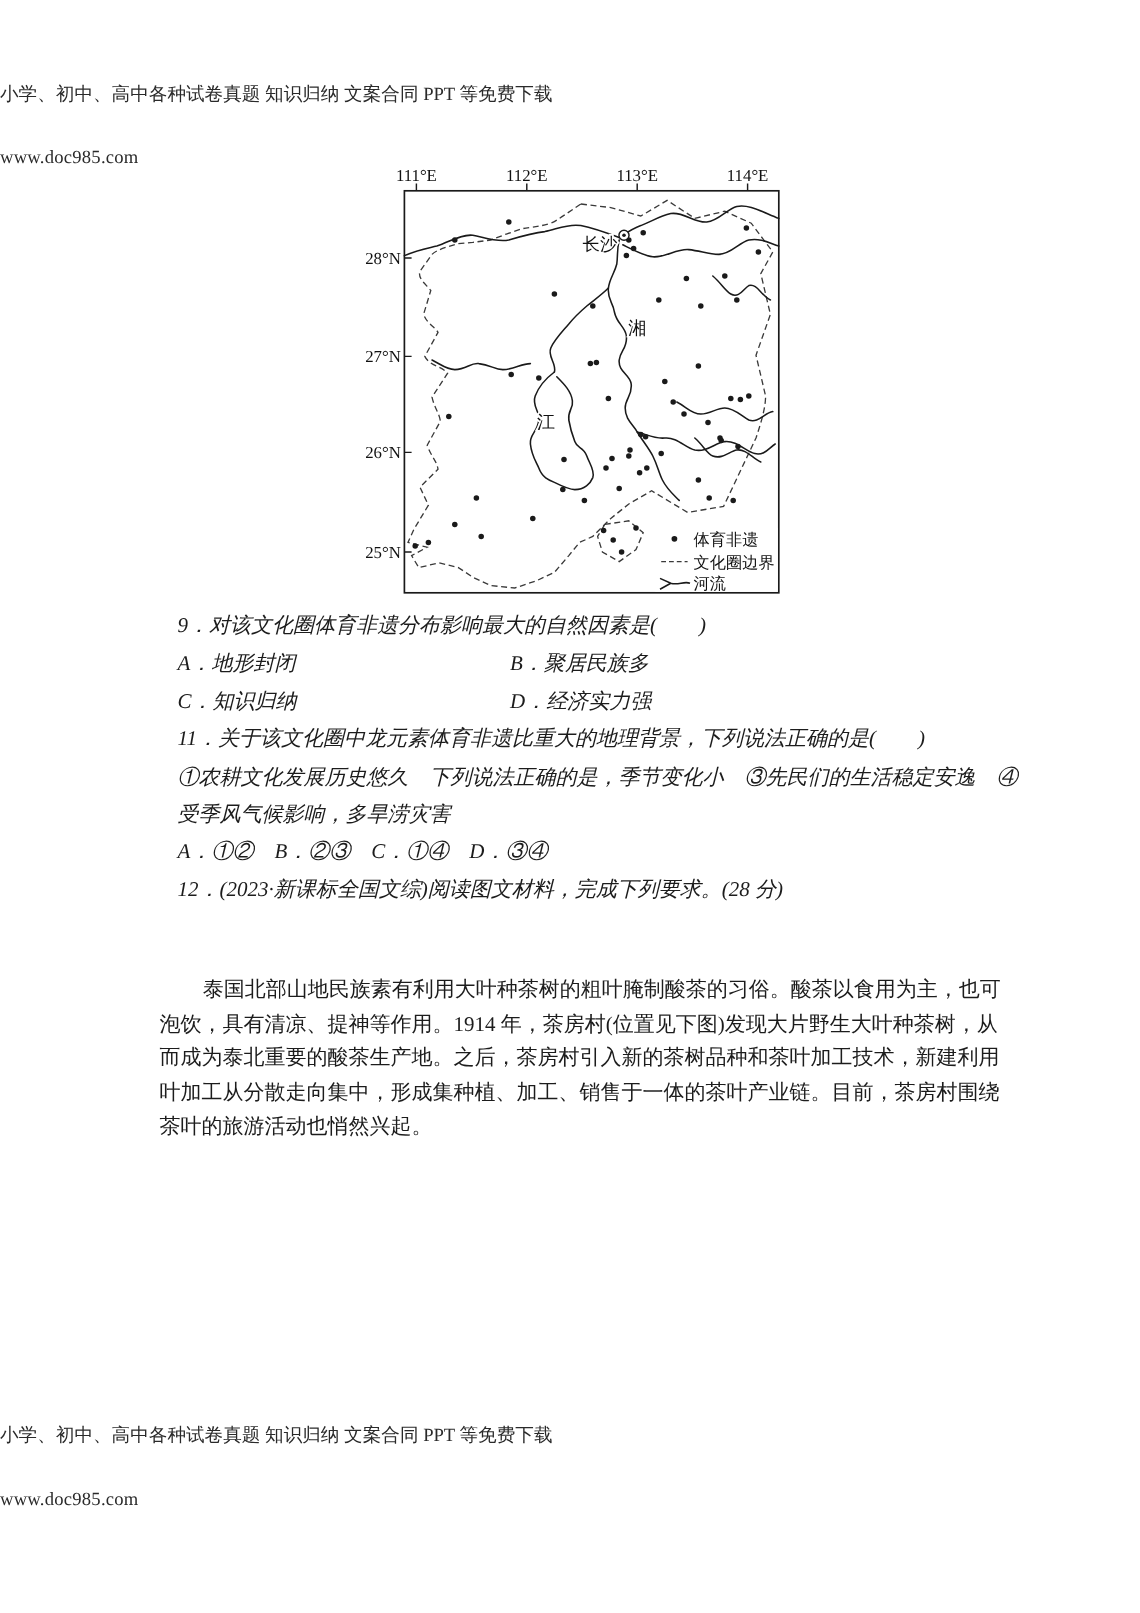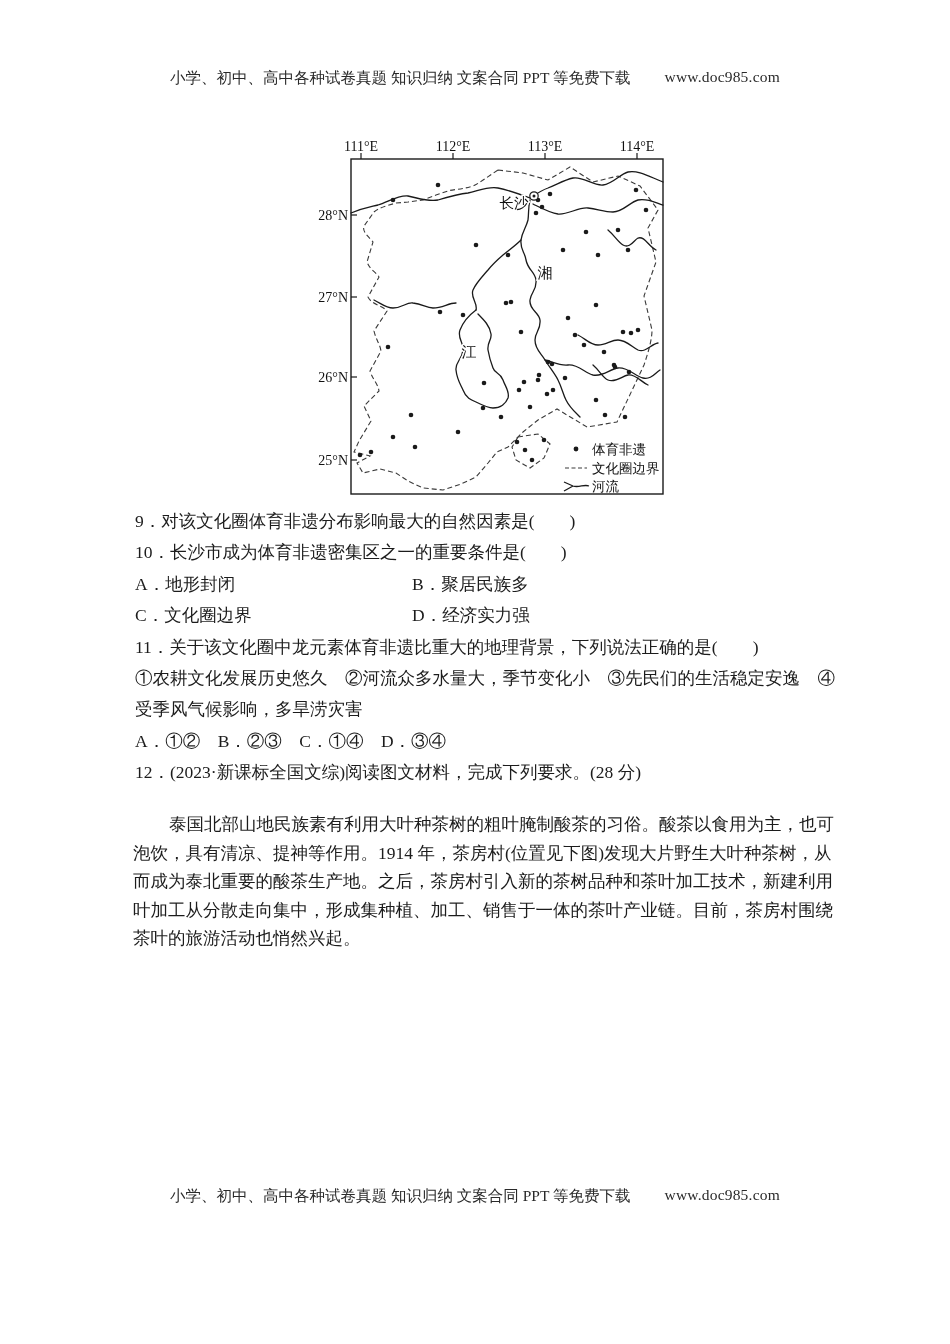--- a/index.html
+++ b/index.html
@@ -1,28 +1,28 @@
 <!DOCTYPE html>
 <html><head>
 <meta charset="utf-8">
 <style>
   * { margin:0; padding:0; box-sizing:border-box; }
   html,body { width:950px; height:1344px; background:#ffffff; position:relative;
               font-family:"Liberation Serif","DejaVu Serif",serif; color:#1c1c1c; }
   .pageline { position:absolute; left:0; width:950px; display:flex; justify-content:center;
-              gap:34px; font-size:15.5px; color:#2a2a2a; white-space:nowrap; }
+              gap:34px; font-size:15.5px; color:#2a2a2a; white-space:nowrap;flex-direction:column; }
   .pageline .url { letter-spacing:0.2px; }
 
   
-  .map-figure { position:absolute; left:308px; top:140px; width:372px; height:368px; }
+  .map-figure { position:absolute; left:294px; top:140px; width:372px; height:368px; }
   svg text { font-family:"Liberation Serif","DejaVu Serif",serif; fill:#111; }
 
   
-  .questions { position:absolute; left:135px; top:506px; width:700px;
-               font-size:17.5px; line-height:31.4px; white-space:nowrap; }
+  .questions { position:absolute; left:148px; top:506px; width:700px;
+               font-size:17.5px; line-height:31.4px; white-space:nowrap;font-style:italic; }
   .qline { height:31.4px; }
   .optrow { height:31.4px; position:relative; }
   .optrow .optB { position:absolute; left:277px; top:0; }
 
   
   .passage { position:absolute; left:133px; top:810px; width:700px;
              font-size:17.5px; line-height:28.6px; white-space:nowrap; }
   .pline { height:28.6px; }
   .pline.indent { padding-left:36px;text-align:right; }
 </style>
@@ -163,31 +163,30 @@
       <line x1="257" y1="328" x2="279" y2="328" stroke="#3a3a3a" stroke-width="1.2" stroke-dasharray="4 2.5"></line>
       <text x="284" y="333">文化圈边界</text>
       <path d="M256,351 L265,346 M256,342 L265,346 C271,348 276,344 281,346" fill="none" stroke="#1a1a1a" stroke-width="1.3"></path>
       <text x="284" y="351">河流</text>
     </g>
   </svg>
 </div>
 
 <div class="questions">
   <div class="qline">9．对该文化圈体育非遗分布影响最大的自然因素是(　　)</div>
-  <div class="qline">10．长沙市成为体育非遗密集区之一的重要条件是(　　)</div>
   <div class="optrow">
     <span>A．地形封闭</span>
     <span class="optB">B．聚居民族多</span>
   </div>
   <div class="optrow">
-    <span>C．文化圈边界</span>
+    <span>C．知识归纳</span>
     <span class="optB">D．经济实力强</span>
   </div>
   <div class="qline">11．关于该文化圈中龙元素体育非遗比重大的地理背景，下列说法正确的是(　　)</div>
-  <div class="qline">①农耕文化发展历史悠久　②河流众多水量大，季节变化小　③先民们的生活稳定安逸　④</div>
+  <div class="qline">①农耕文化发展历史悠久　下列说法正确的是，季节变化小　③先民们的生活稳定安逸　④</div>
   <div class="qline">受季风气候影响，多旱涝灾害</div>
   <div class="qline">A．①②　B．②③　C．①④　D．③④</div>
   <div class="qline">12．(2023·新课标全国文综)阅读图文材料，完成下列要求。(28 分)</div>
 </div>
 
 <div class="passage">
   <div class="pline indent">泰国北部山地民族素有利用大叶种茶树的粗叶腌制酸茶的习俗。酸茶以食用为主，也可</div>
   <div class="pline">泡饮，具有清凉、提神等作用。1914 年，茶房村(位置见下图)发现大片野生大叶种茶树，从</div>
   <div class="pline">而成为泰北重要的酸茶生产地。之后，茶房村引入新的茶树品种和茶叶加工技术，新建利用</div>
   <div class="pline">叶加工从分散走向集中，形成集种植、加工、销售于一体的茶叶产业链。目前，茶房村围绕</div>

